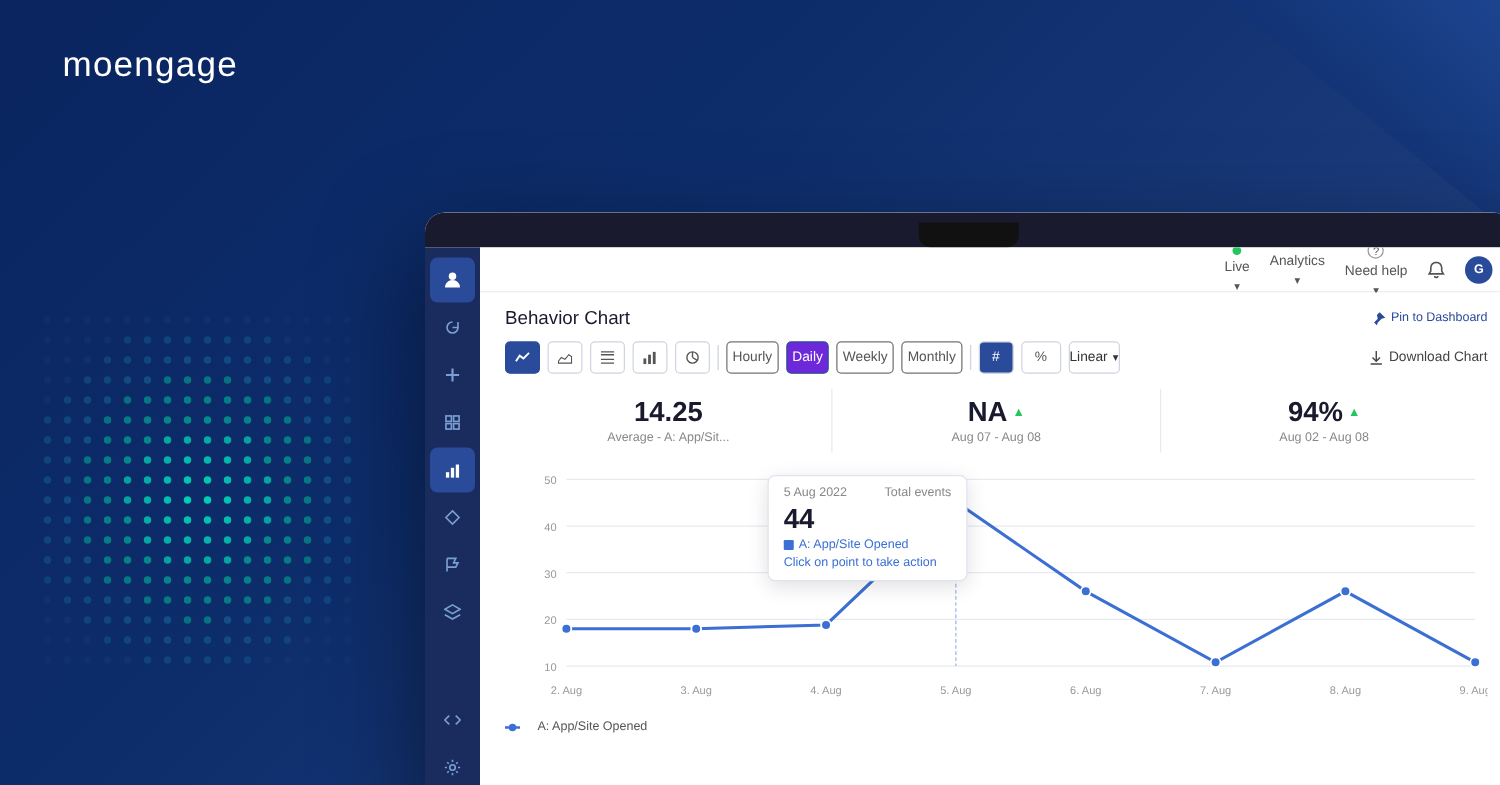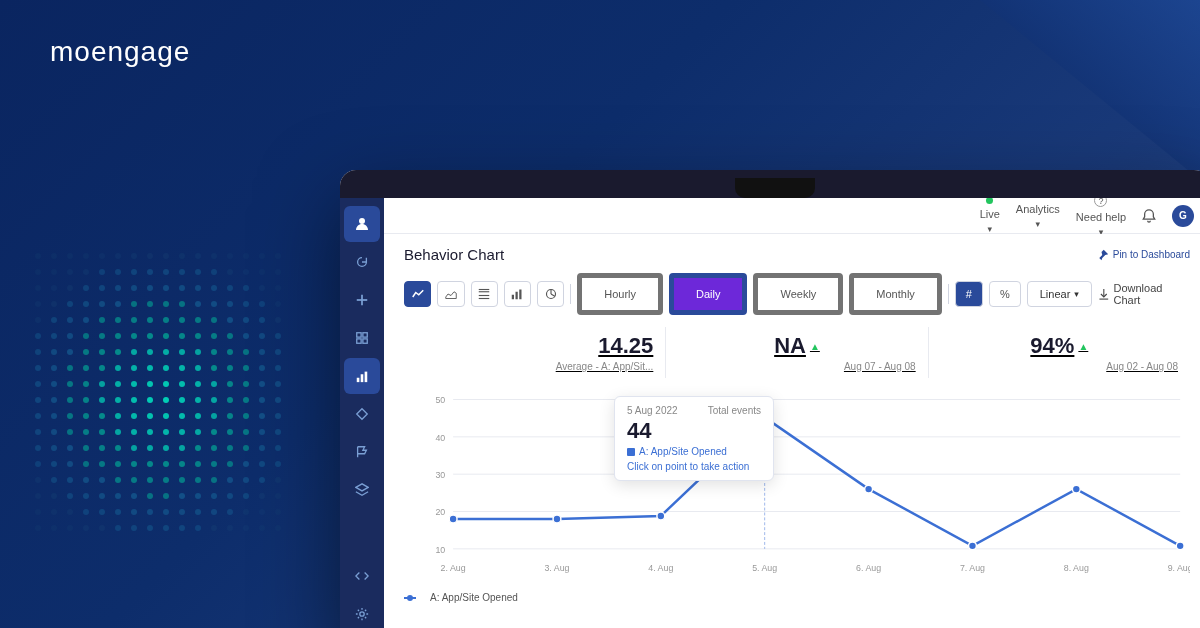--- a/index.html
+++ b/index.html
@@ -215,23 +215,23 @@
       background: #2a4a9a;
       border-color: #2a4a9a;
       color: white;
     }
     .toolbar-sep {
       width: 1px;
       height: 20px;
       background: #d0d4e0;
     }
     .time-btn {
-      padding: 0 22px;
-      height: 42px;
-      border: 5px solid #737373;
+      padding: 0 4px;
+      height: 26px;
+      border: 1px solid #737373;
       background: white;
       border-radius: 4px;
       font-size: 11px;
       color: #555;
       cursor: pointer;
       display: flex;
       align-items: center;
     }
     .time-btn.active {
       background: #6d28d9;
@@ -256,21 +256,21 @@
       border: 1px solid #d0d4e0;
       background: white;
       border-radius: 4px;
       font-size: 11px;
       color: #555;
       cursor: pointer;
       display: flex;
       align-items: center;
     }
     .linear-select {
-      padding: 0 12px;
+      padding: 0 0;
       height: 26px;
       border: 1px solid #d0d4e0;
       background: white;
       border-radius: 4px;
       font-size: 11px;
       color: #333;
       cursor: pointer;
       display: flex;
       align-items: center;
       gap: 4px;
@@ -286,24 +286,23 @@
     }
 
     
     .stats-row {
       display: flex;
       gap: 0;
       margin-bottom: 10px;
     }
     .stat-card {
       flex: 1;
-      text-align: right;
+      text-align: center;
       padding: 6px 12px;
       border-right: 1px solid #e8eaf0;
-      text-decoration: underline;
     }
     .stat-card:last-child { border-right: none; }
     .stat-value {
       font-size: 22px;
       font-weight: 700;
       color: #1a1a2e;
     }
     .stat-label {
       font-size: 10px;
       color: #888;

